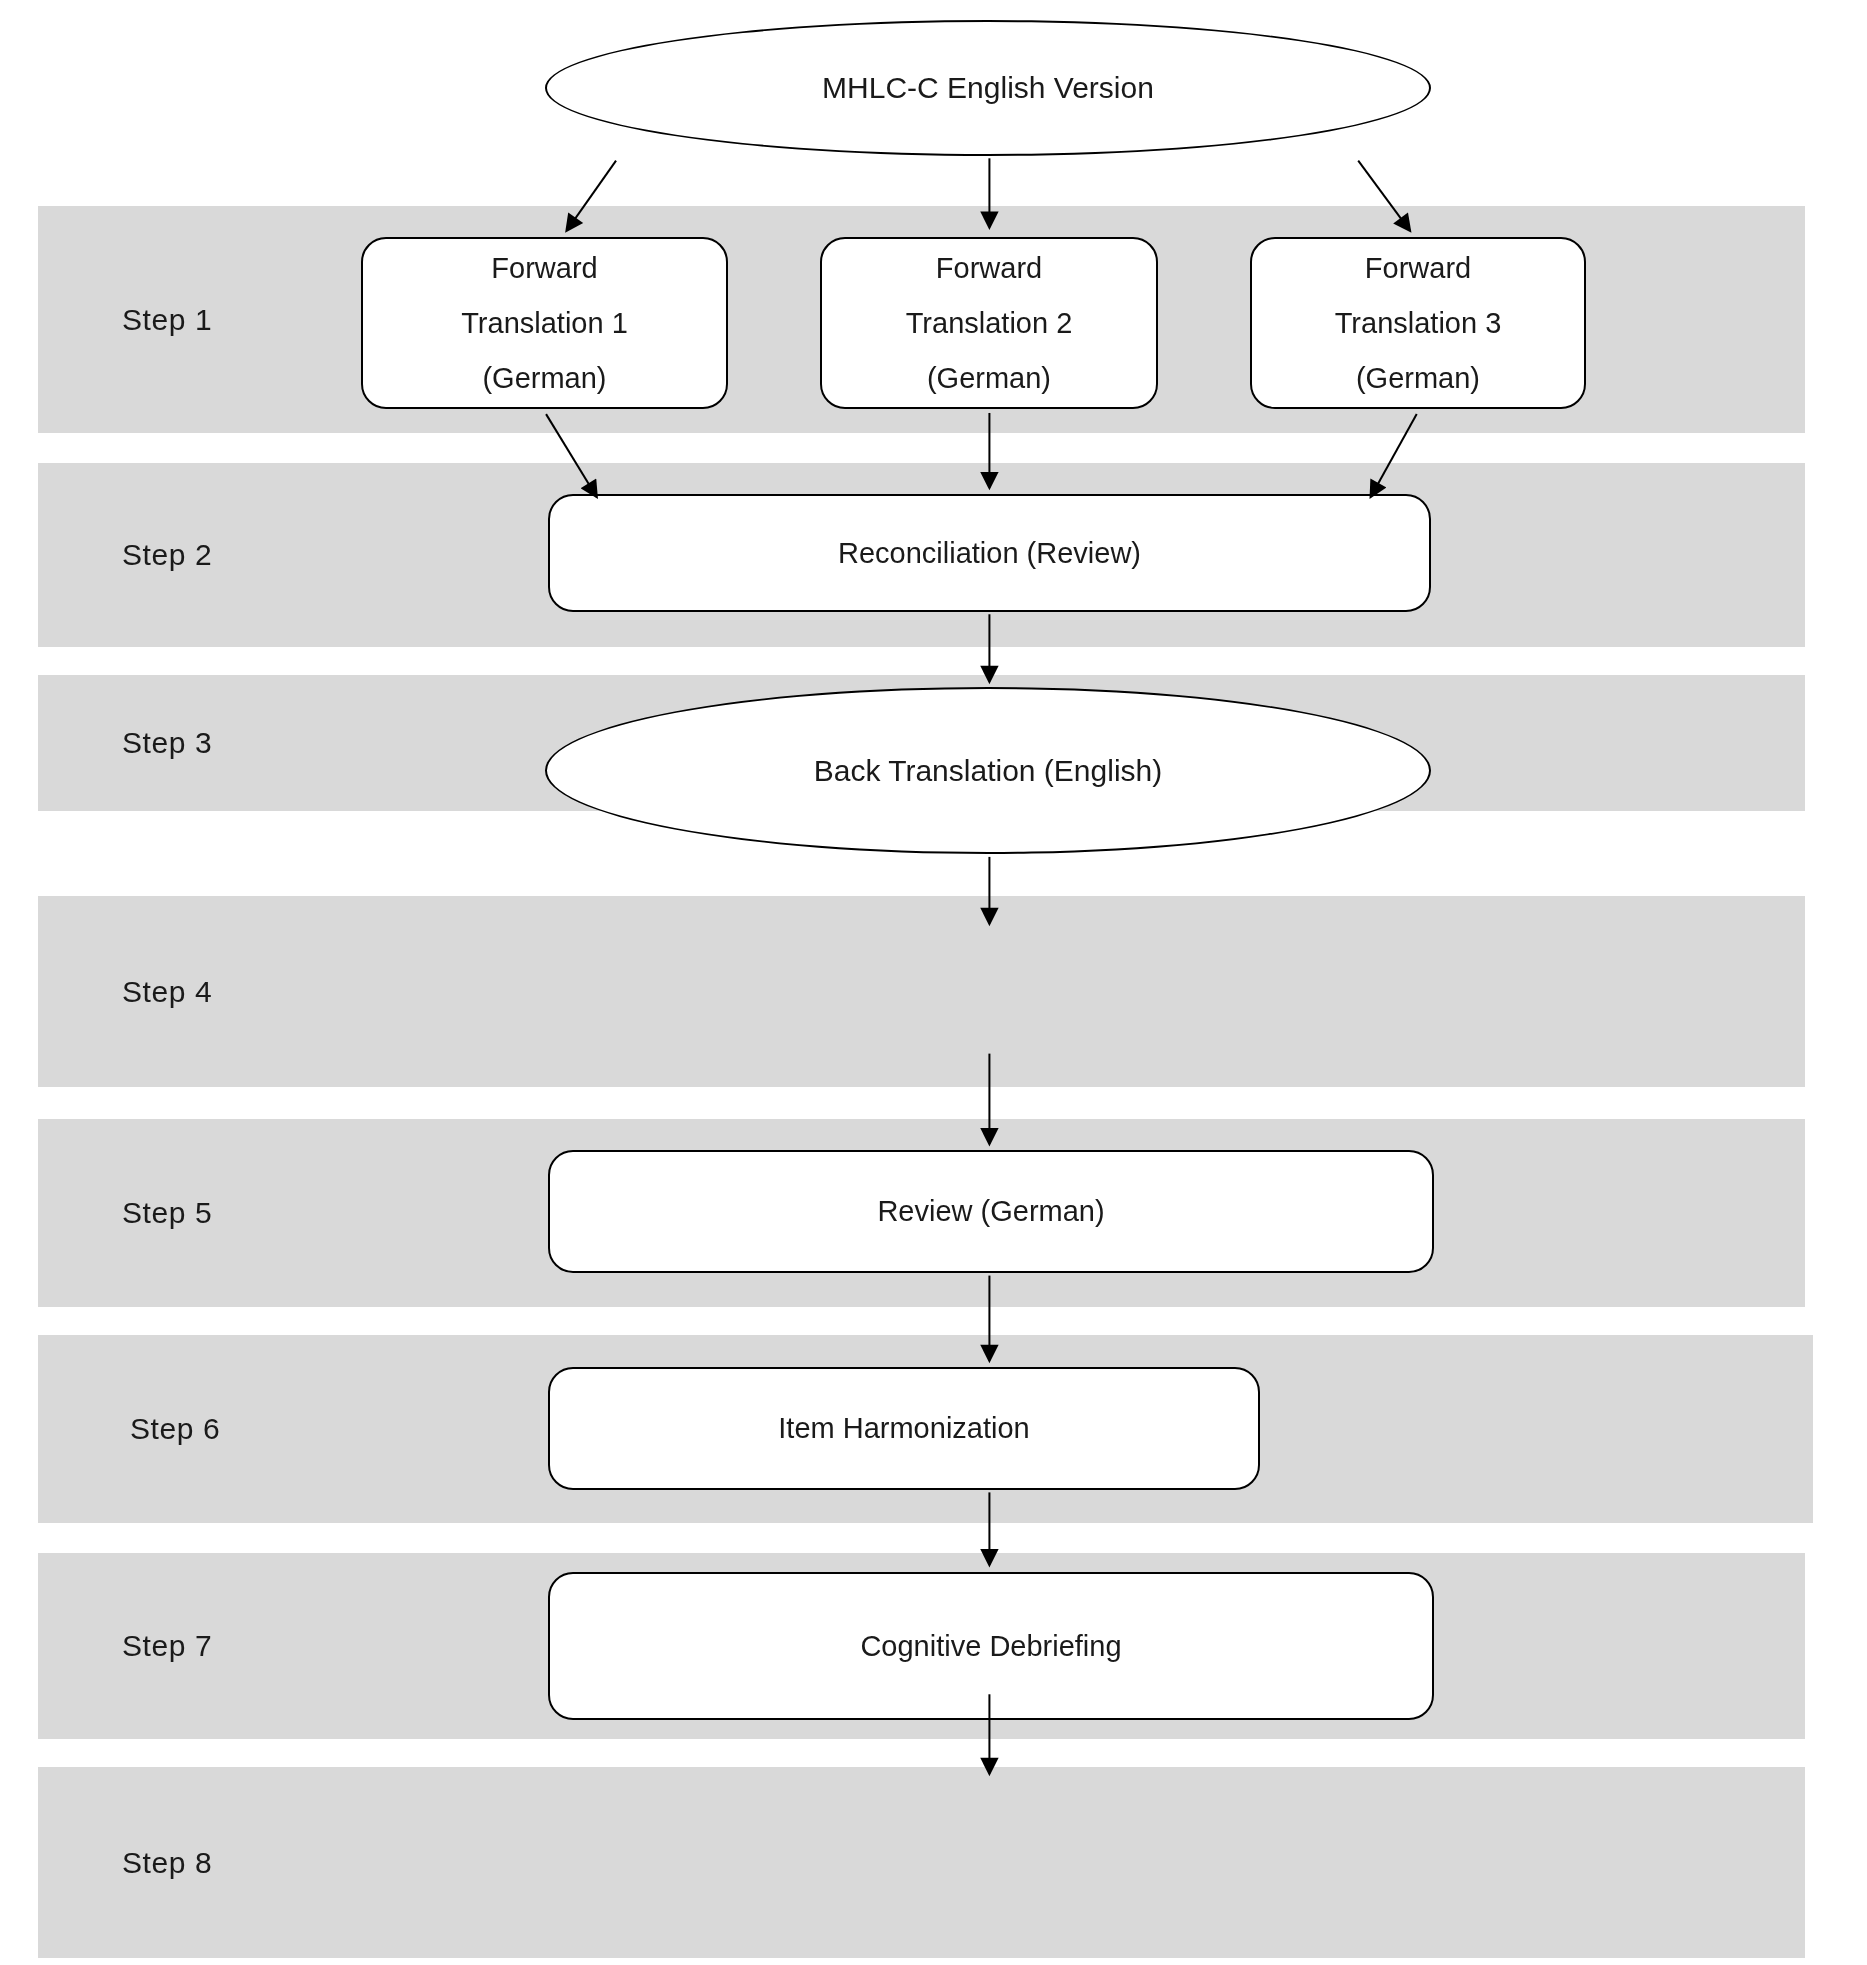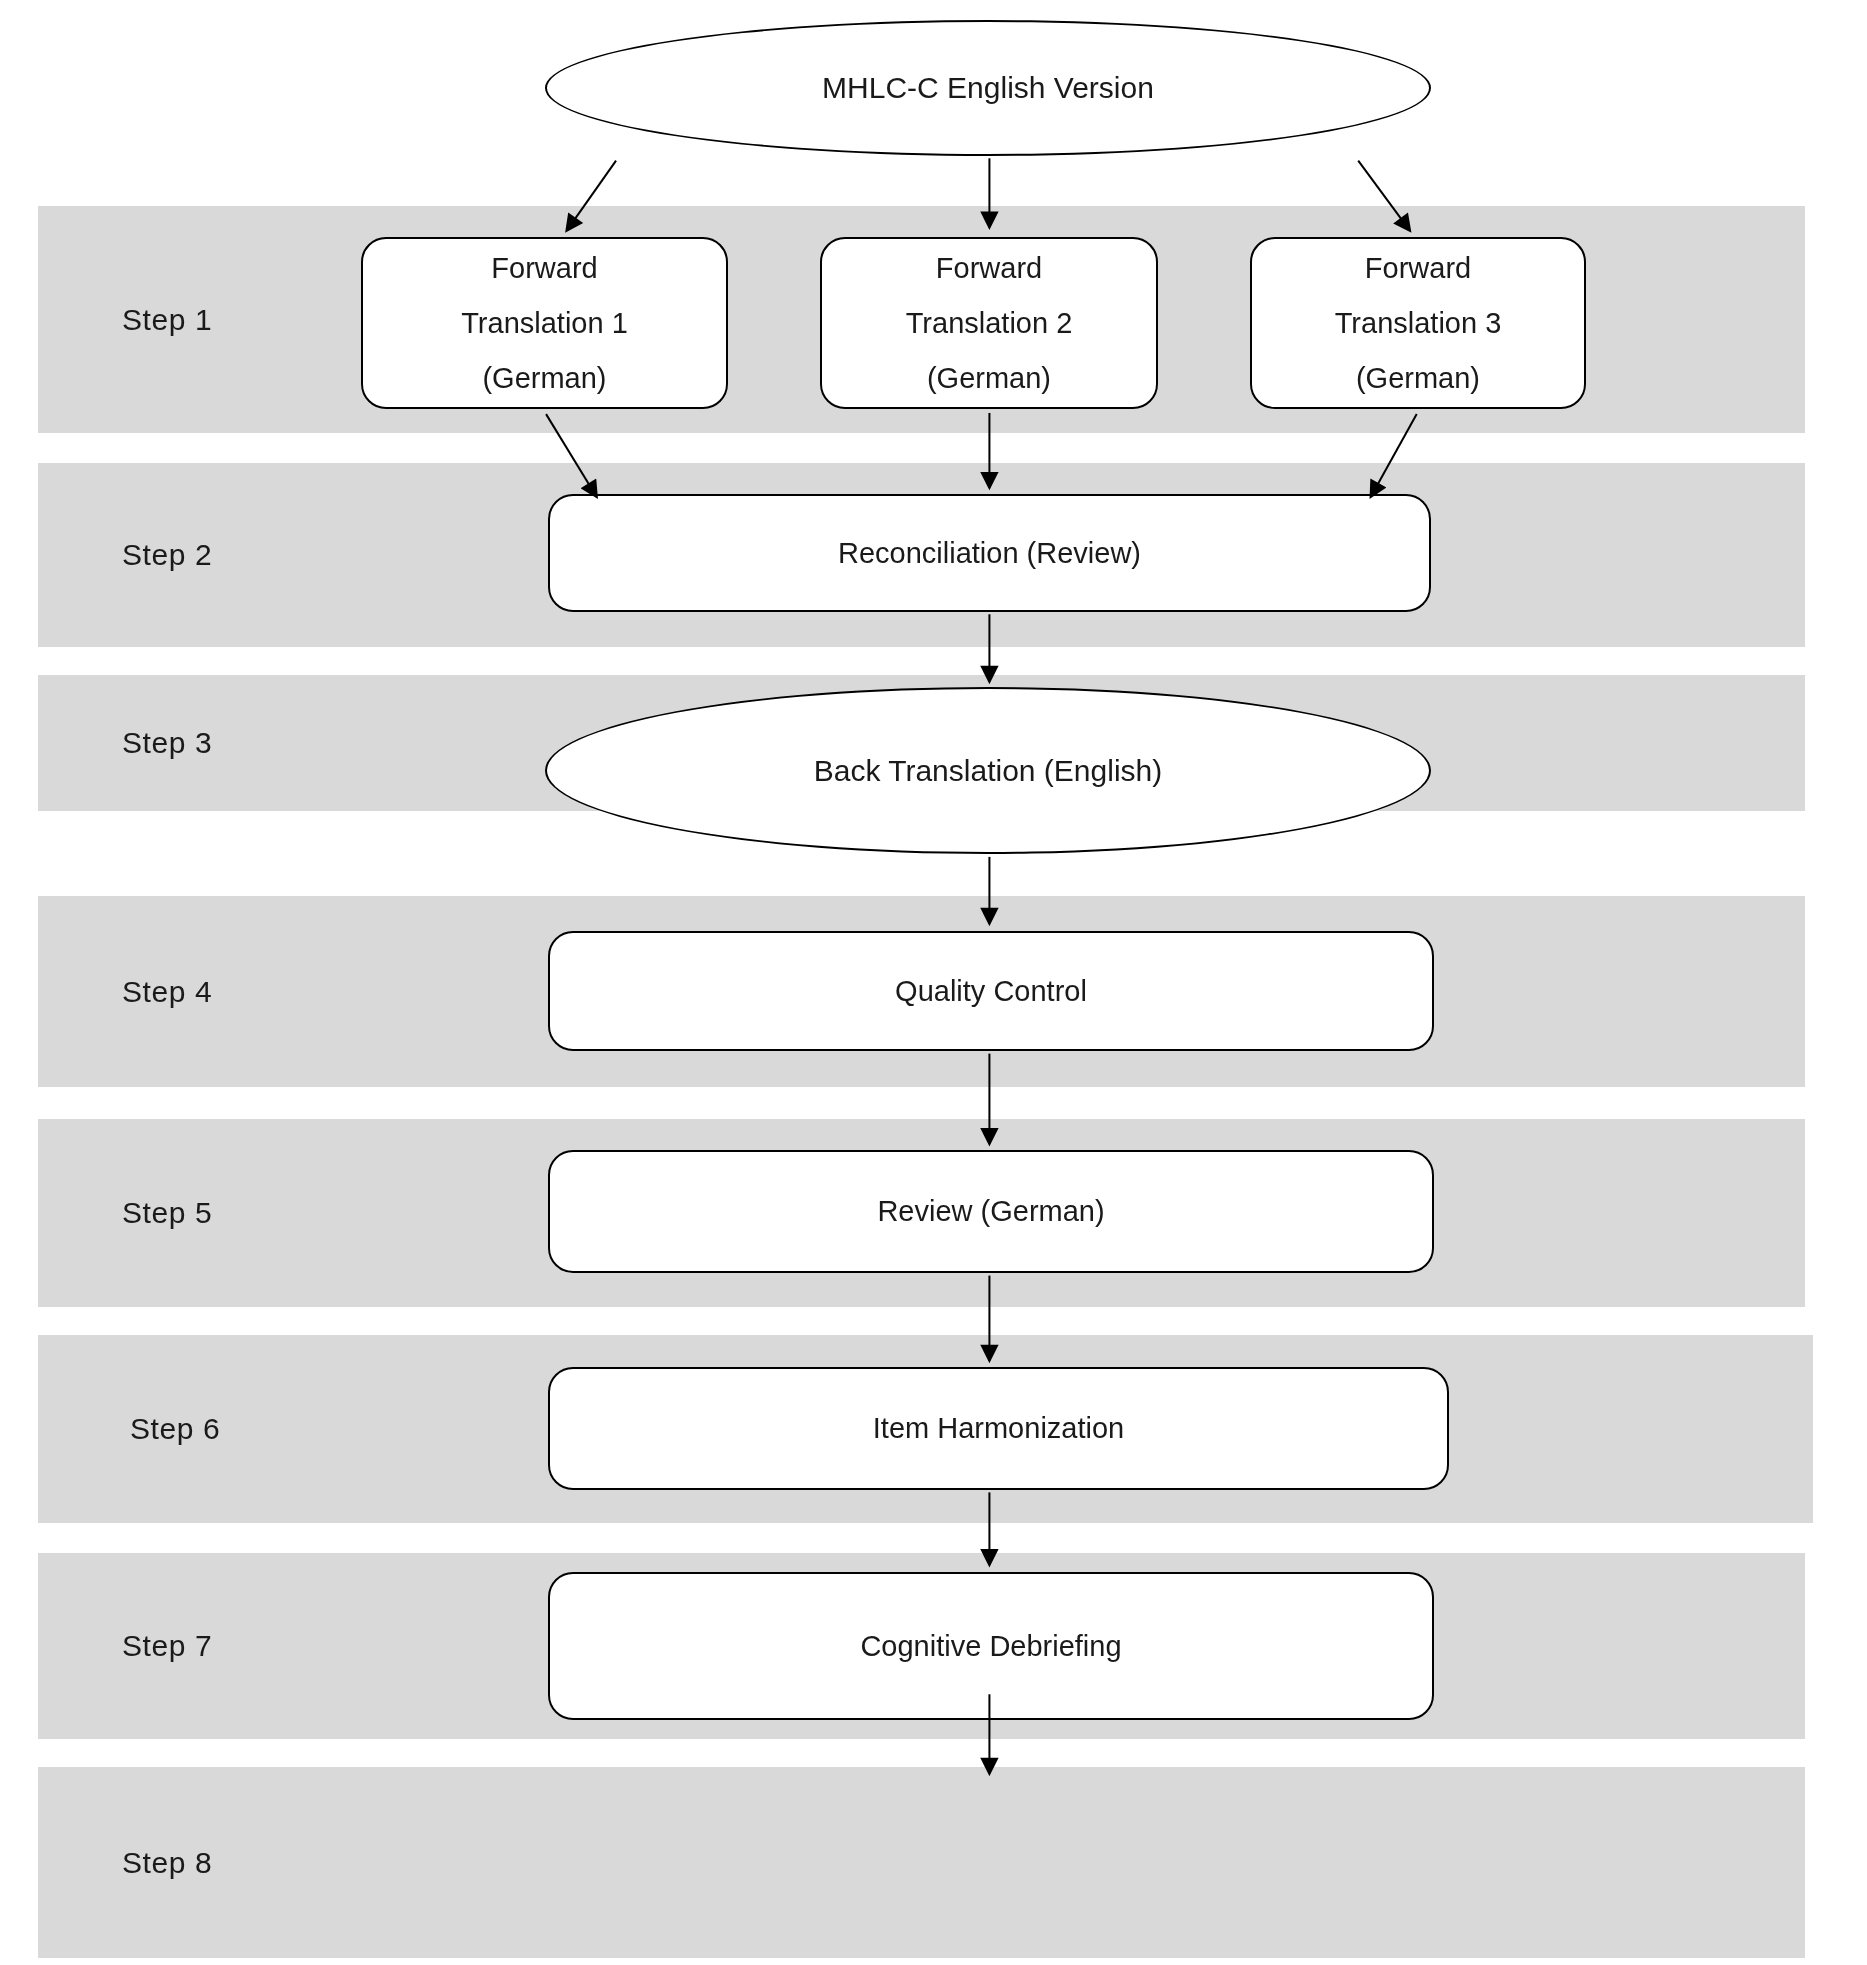--- a/index.html
+++ b/index.html
@@ -56,21 +56,21 @@
   .lh-double { line-height: 57px; }
 
   .node-source        { left: 545px;  top: 20px;   width: 886px; height: 136px; z-index: 2; }
   .node-ft1           { left: 361px;  top: 237px;  width: 367px;  height: 172px; }
   .node-ft2           { left: 820px; top: 237px;  width: 338px;  height: 172px; }
   .node-ft3           { left: 1250px; top: 237px;  width: 336px;  height: 172px; }
   .node-reconciliation{ left: 548px;  top: 494px;  width: 883px; height: 118px; }
   .node-backtranslation{ left: 545px; top: 687px; width: 886px; height: 167px; }
   .node-quality       { left: 548px;  top: 931px; width: 886px; height: 120px; }
   .node-review        { left: 548px;  top: 1150px; width: 886px; height: 123px; }
-  .node-itemharmonization { left: 548px; top: 1367px; width: 901px; height: 123px; }
+  .node-itemharmonization { left: 548px; top: 1367px; width: 712px; height: 123px; }
   .node-cognitive     { left: 548px;  top: 1572px; width: 886px; height: 148px; }
   .node-finalization  { left: 548px;  top: 1780px; width: 886px; height: 120px; }
 
   
   svg.arrows {
     position: absolute; left: 0; top: 0;
     width: 1867px; height: 1965px;
     z-index: 5;
     pointer-events: none;
   }
@@ -132,23 +132,20 @@
   </div>
 
   <div class="node rect node-reconciliation">
     <span class="label">Reconciliation (Review)</span>
   </div>
 
   <div class="node ellipse node-backtranslation">
     <span class="label">Back Translation (English)</span>
   </div>
 
-  <div class="node rect node-quality">
-    <span class="label">Quality Control</span>
-  </div>
 
   <div class="node rect node-review">
     <span class="label">Review (German)</span>
   </div>
 
   <div class="node rect node-itemharmonization">
     <span class="label">Item Harmonization</span>
   </div>
 
   <div class="node rect node-cognitive">

